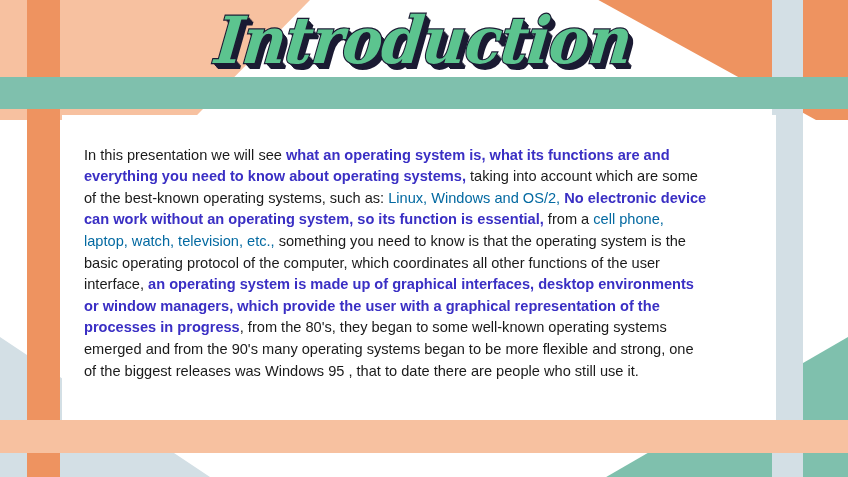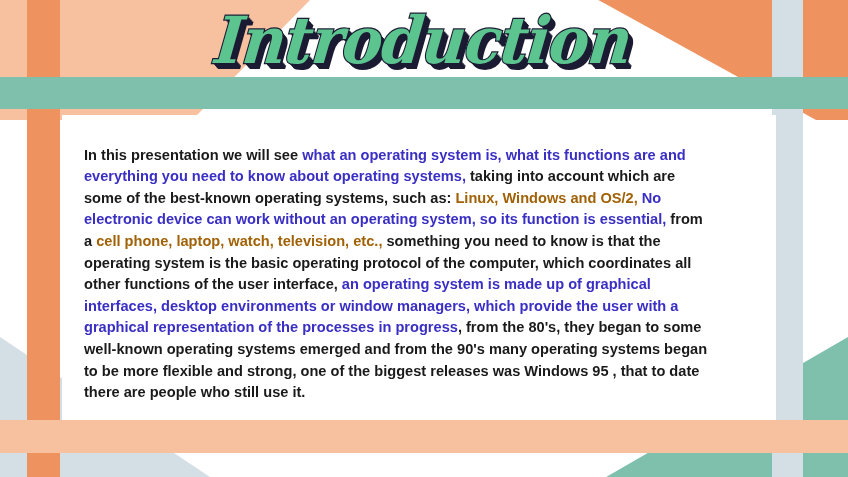--- a/index.html
+++ b/index.html
@@ -123,26 +123,26 @@
     line-height: 21.6px;
     color: #1A1A1A;
     text-align: left;
   }
   #body-text .seg { }
   #body-text .blue {
     color: #3A2FC4;
     font-weight: bold;
   }
   #body-text .green {
-    color: #a16207;
-    font-weight: bold;
+    color: #0369a1;
+    font-weight: normal;
   }
   #body-text .plain {
     color: #1A1A1A;
-    font-weight: bold;
+    font-weight: normal;
   }
 </style>
 </head>
 <body>
 
 <div id="slide">
 
   <div class="deco" id="tl-triangle"></div>
   <div class="deco" id="tr-triangle-solid"></div>
   <div class="deco" id="bl-triangle"></div>

